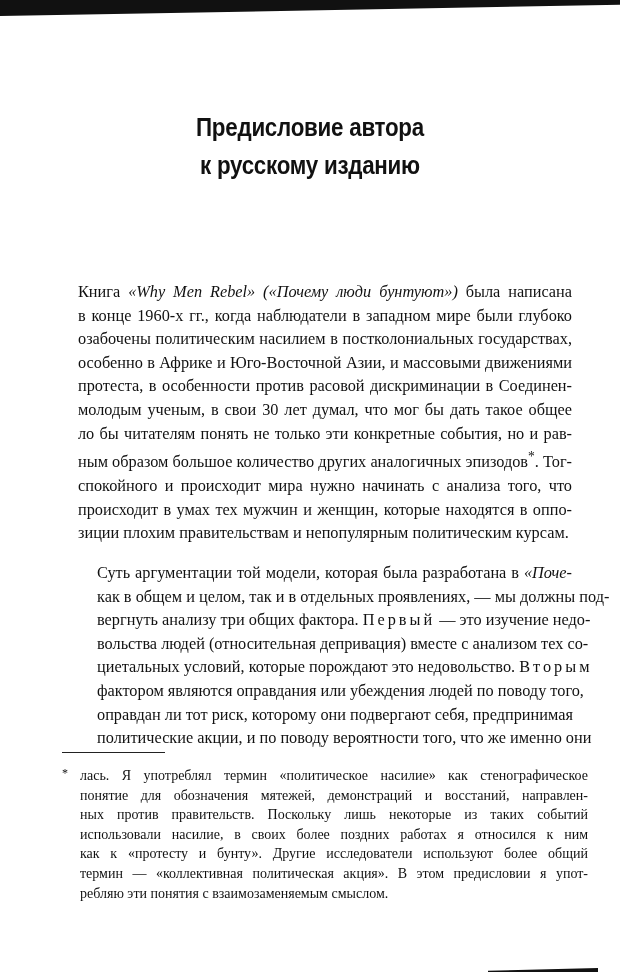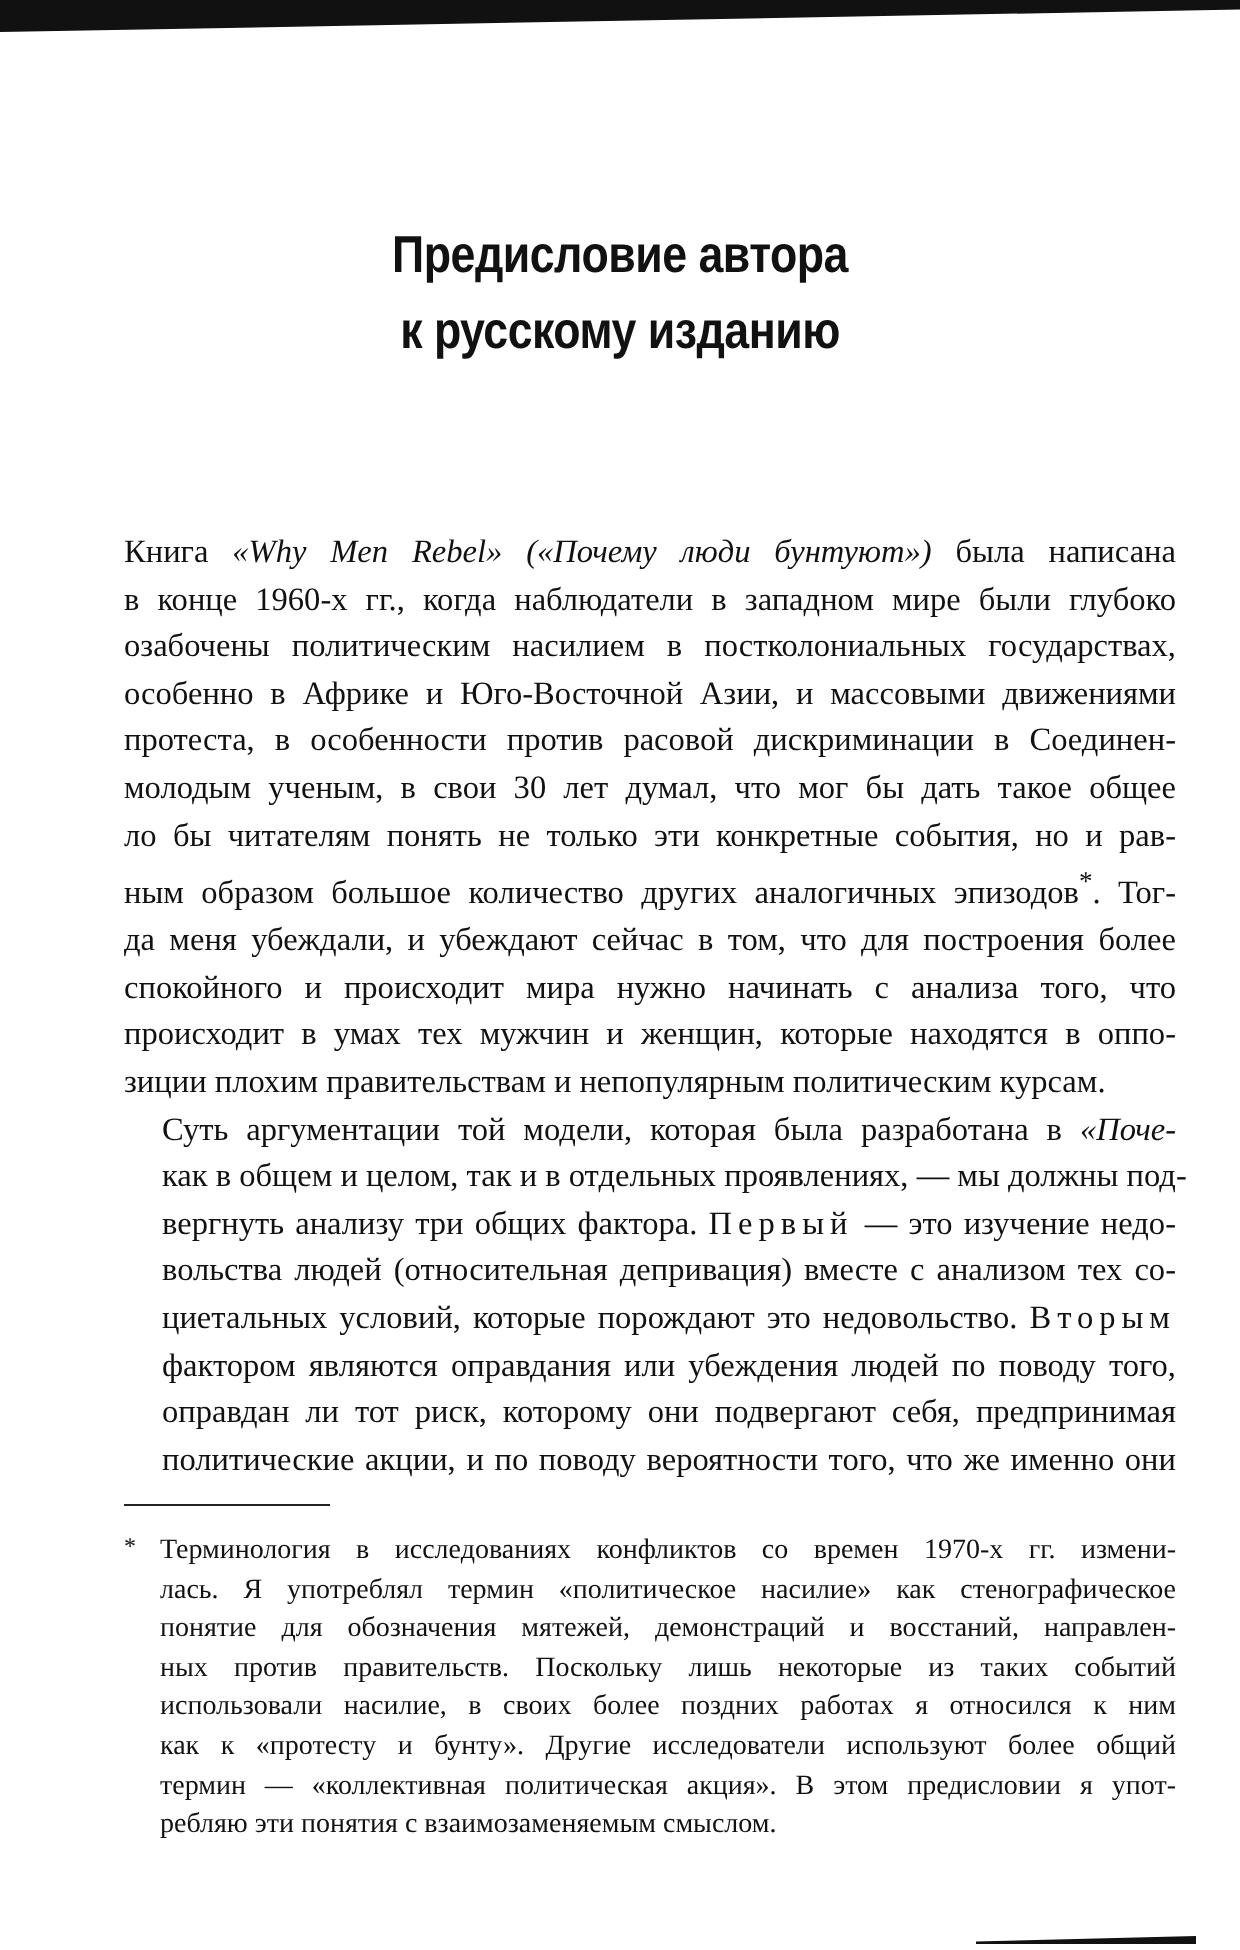--- a/index.html
+++ b/index.html
@@ -17,21 +17,21 @@
     letter-spacing: -0.3px;
     transform: scaleX(0.86); transform-origin: center;
   }
   .title div { white-space: nowrap; }
   .body-text {
     position: absolute; left: 62px; width: 526px; top: 264px;
     font-family: "Liberation Serif", serif;
     font-size: 16.3px; line-height: 23.6px;
     text-align: justify;
   }
-  .body-text p { margin: 0; }
+  .body-text p { margin: 16px; }
   .body-text p.indent { text-indent: 19px; }
   .line { display: block; text-align: justify; text-align-last: justify; white-space: nowrap; }
   .line.last { text-align-last: left; }
   em { font-style: italic; }
   .spaced { letter-spacing: 3px; }
   .fn-rule {
     position: absolute; left: 62px; top: 752px; width: 103px; height: 1px; background: #222;
   }
   .footnote {
     position: absolute; left: 62px; width: 526px; top: 766px;
@@ -58,21 +58,20 @@
 <div class="body-text">
   <p>
       <span class="line">Книга <em>«Why Men Rebel» («Почему люди бунтуют»)</em> была написана</span>
       <span class="line">в конце 1960-х гг., когда наблюдатели в западном мире были глубоко</span>
       <span class="line">озабочены политическим насилием в постколониальных государствах,</span>
       <span class="line">особенно в Африке и Юго-Восточной Азии, и массовыми движениями</span>
       <span class="line">протеста, в особенности против расовой дискриминации в Соединен-</span>
       <span class="line">молодым ученым, в свои 30 лет думал, что мог бы дать такое общее</span>
       <span class="line">ло бы читателям понять не только эти конкретные события, но и рав-</span>
       <span class="line">ным образом большое количество других аналогичных эпизодов<sup>*</sup>. Тог-</span>
-      <span class="line">да меня убеждали, и убеждают сейчас в том, что для построения более</span>
       <span class="line">спокойного и происходит мира нужно начинать с анализа того, что</span>
       <span class="line">происходит в умах тех мужчин и женщин, которые находятся в оппо-</span>
       <span class="line last">зиции плохим правительствам и непопулярным политическим курсам.</span>
     </p>
   <p class="indent">
       <span class="line">Суть аргументации той модели, которая была разработана в <em>«Поче-</em></span>
       <span class="line">как в общем и целом, так и в отдельных проявлениях, — мы должны под-</span>
       <span class="line">вергнуть анализу три общих фактора. <span class="spaced">Первый</span> — это изучение недо-</span>
       <span class="line">вольства людей (относительная депривация) вместе с анализом тех со-</span>
       <span class="line">циетальных условий, которые порождают это недовольство. <span class="spaced">Вторым</span></span>
@@ -80,21 +79,20 @@
       <span class="line">оправдан ли тот риск, которому они подвергают себя, предпринимая</span>
       <span class="line">политические акции, и по поводу вероятности того, что же именно они</span>
     </p>
 </div>
 
 <div class="fn-rule"></div>
 
 <div class="footnote">
   <span class="fn-mark">*</span>
   <div class="fn-body">
-      <span class="line">Терминология в исследованиях конфликтов со времен 1970-х гг. измени-</span>
       <span class="line">лась. Я употреблял термин «политическое насилие» как стенографическое</span>
       <span class="line">понятие для обозначения мятежей, демонстраций и восстаний, направлен-</span>
       <span class="line">ных против правительств. Поскольку лишь некоторые из таких событий</span>
       <span class="line">использовали насилие, в своих более поздних работах я относился к ним</span>
       <span class="line">как к «протесту и бунту». Другие исследователи используют более общий</span>
       <span class="line">термин — «коллективная политическая акция». В этом предисловии я упот-</span>
       <span class="line last">ребляю эти понятия с взаимозаменяемым смыслом.</span>
     </div>
 </div>
 

